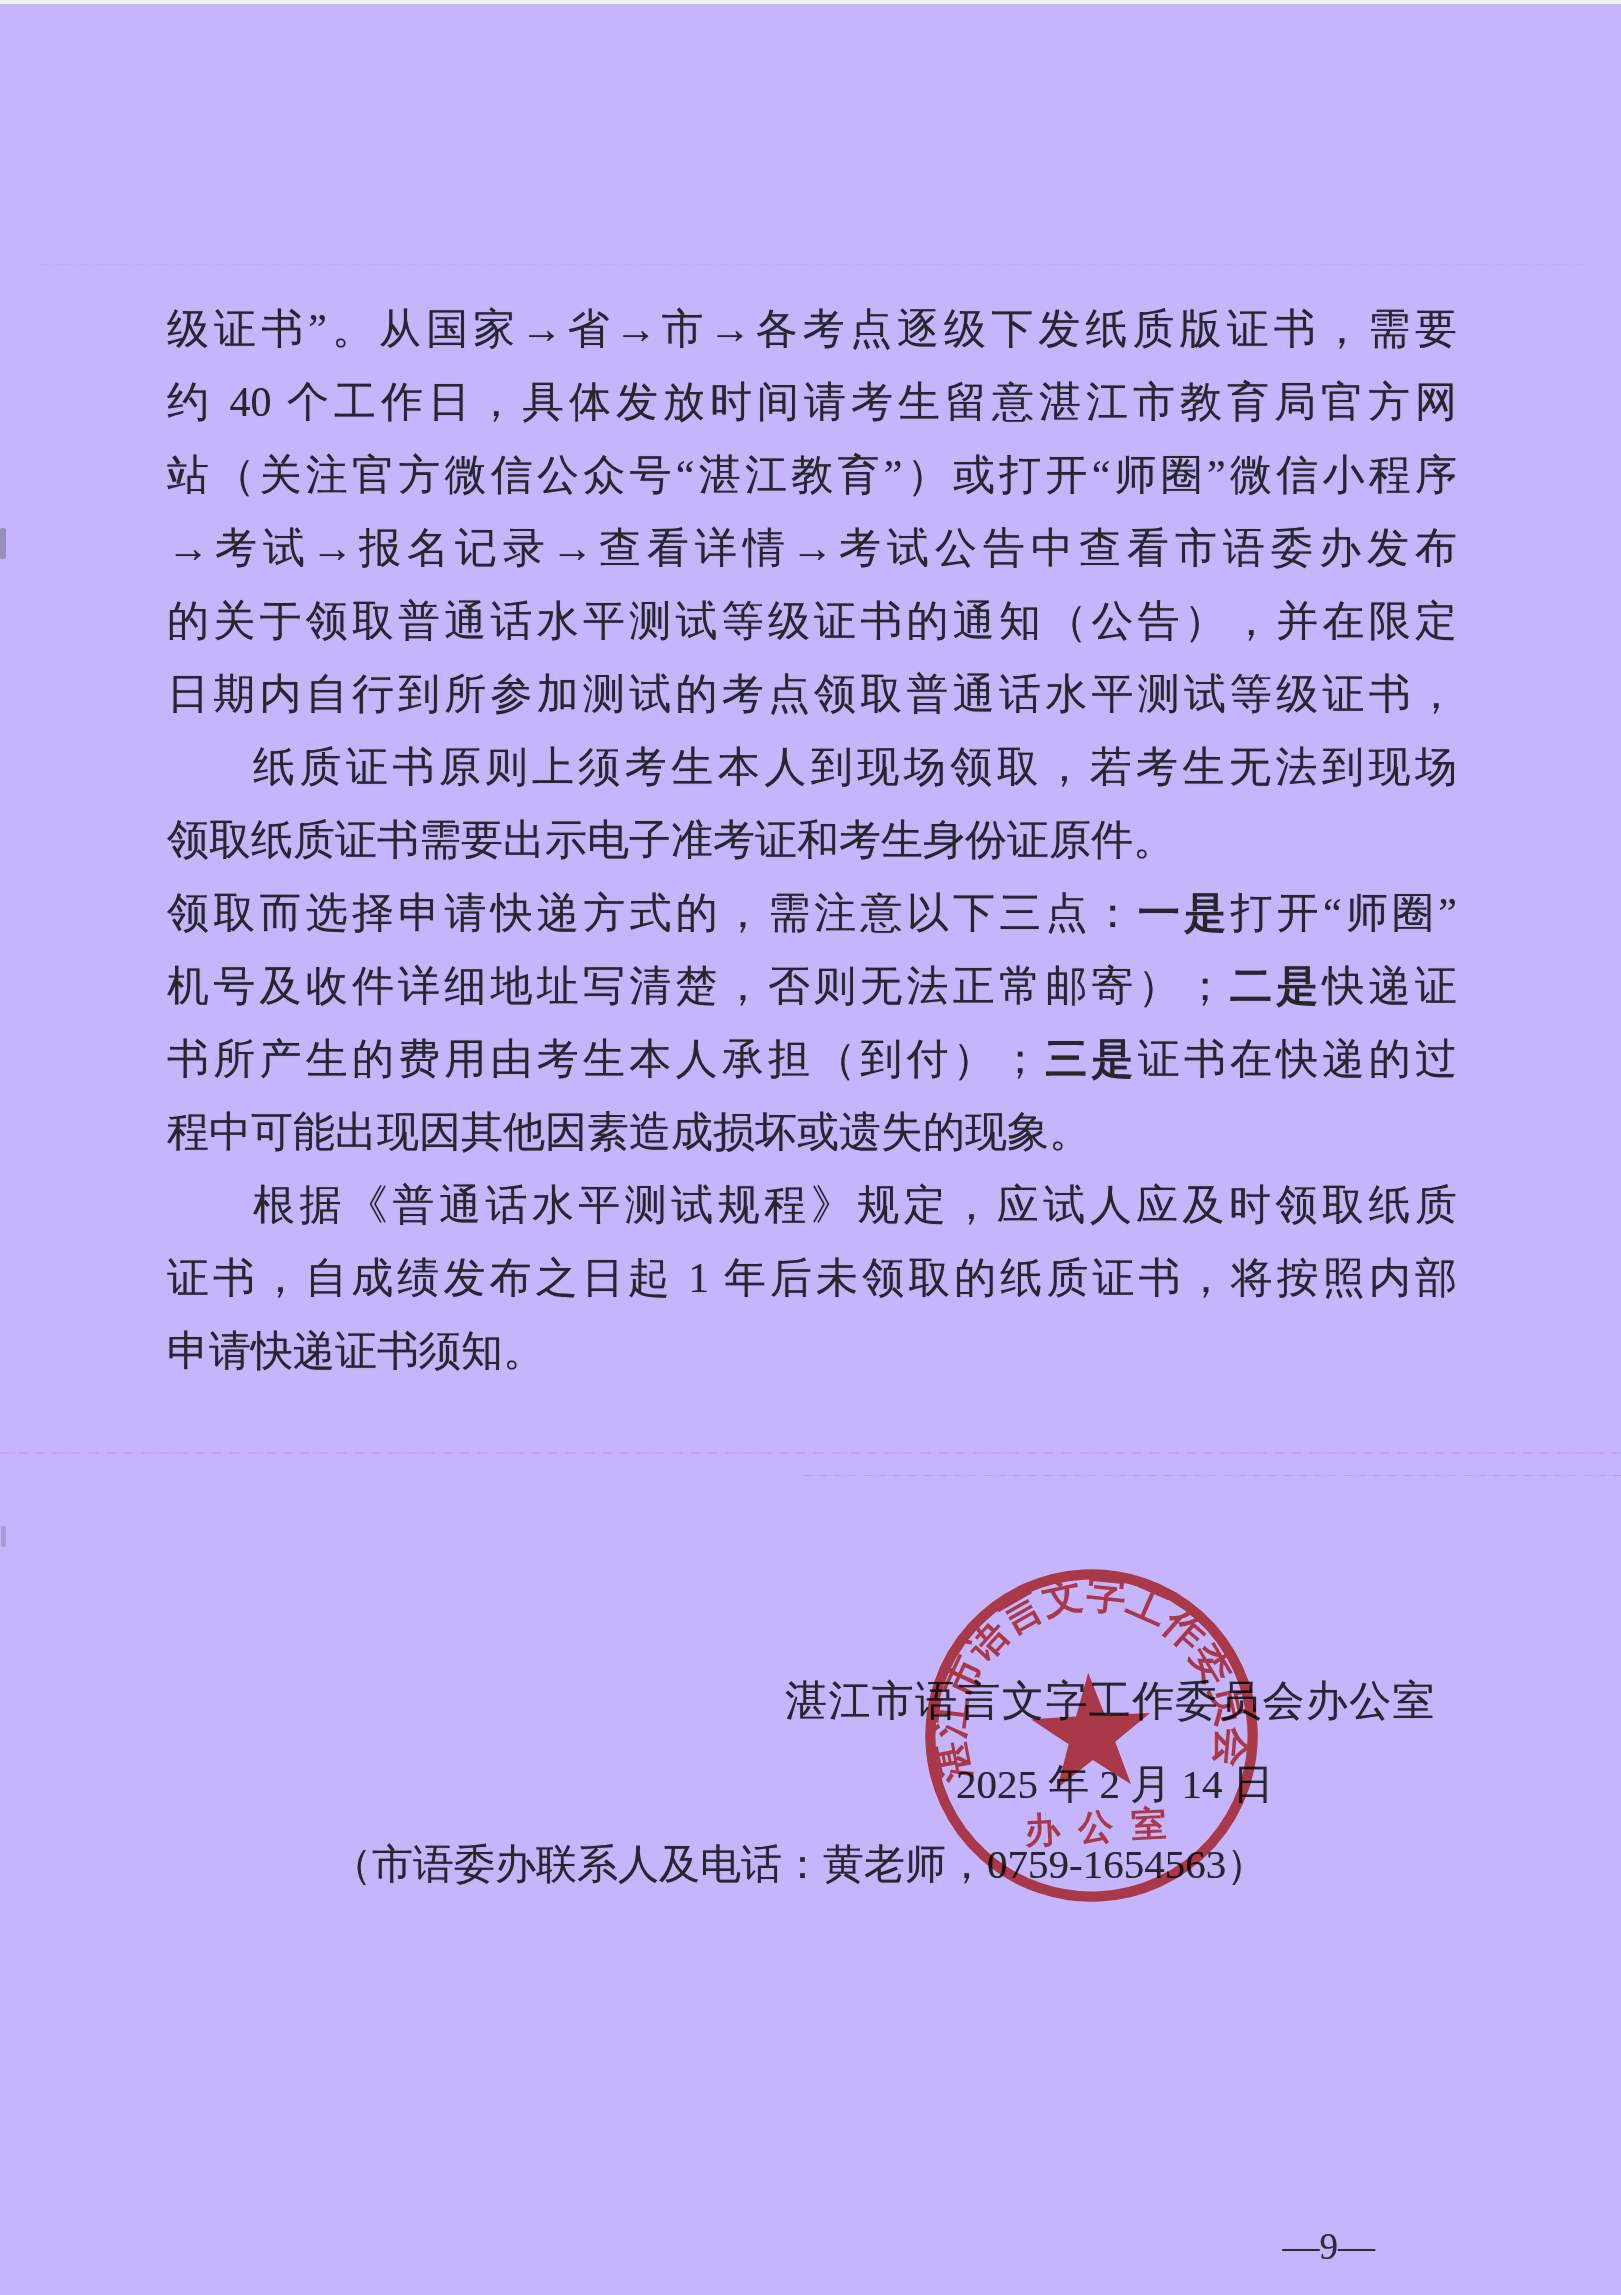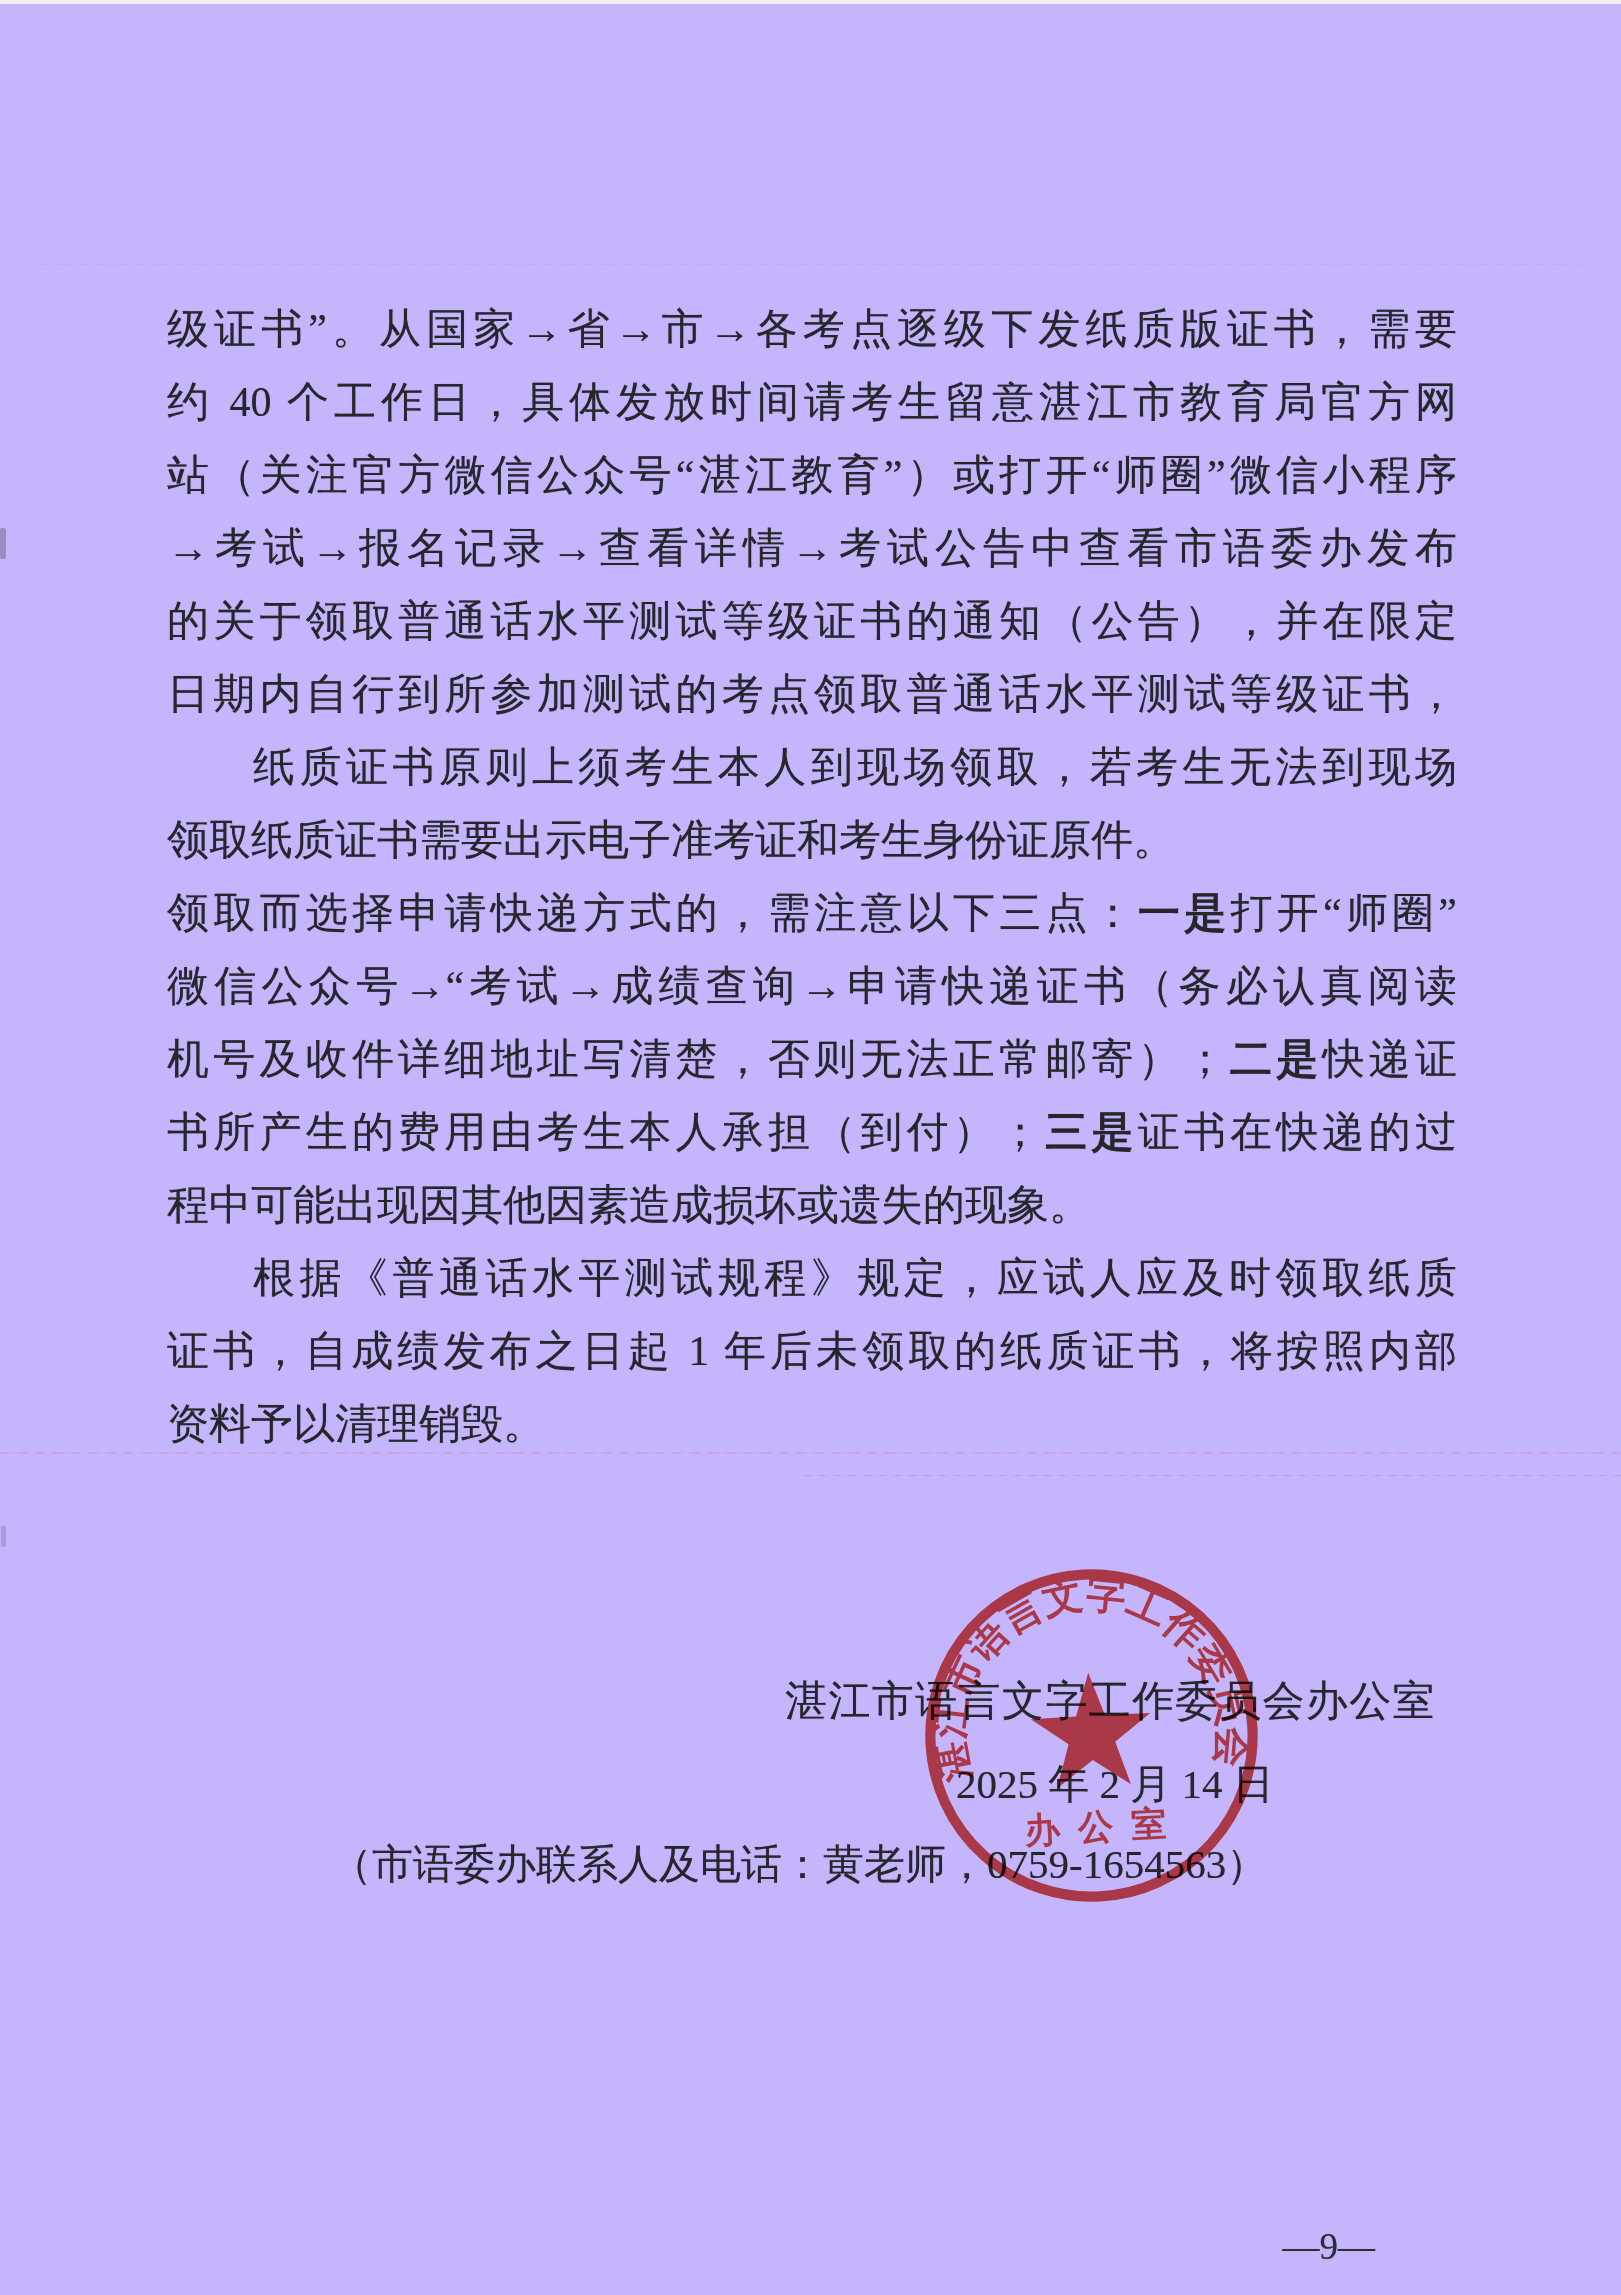--- a/index.html
+++ b/index.html
@@ -106,27 +106,26 @@
   <div class="textblock">
     <div class="line j"><span>级证书”。从国家→省→市→各考点逐级下发纸质版证书，需要</span></div>
     <div class="line j"><span>约 40 个工作日，具体发放时间请考生留意湛江市教育局官方网</span></div>
     <div class="line j"><span>站（关注官方微信公众号“湛江教育”）或打开“师圈”微信小程序</span></div>
     <div class="line j"><span>→考试→报名记录→查看详情→考试公告中查看市语委办发布</span></div>
     <div class="line j"><span>的关于领取普通话水平测试等级证书的通知（公告），并在限定</span></div>
     <div class="line j"><span>日期内自行到所参加测试的考点领取普通话水平测试等级证书，</span></div>
     <div class="line ind j"><span>纸质证书原则上须考生本人到现场领取，若考生无法到现场</span></div>
     <div class="line"><span>领取纸质证书需要出示电子准考证和考生身份证原件。</span></div>
     <div class="line j"><span>领取而选择申请快递方式的，需注意以下三点：</span><span class="b">一是</span><span>打开“师圈”</span></div>
-    <div class="line j"><span>微信公众号→“考试→成绩查询→申请快递证书（务必认真阅读</span></div>
     <div class="line j"><span>机号及收件详细地址写清楚，否则无法正常邮寄）；</span><span class="b">二是</span><span>快递证</span></div>
     <div class="line j"><span>书所产生的费用由考生本人承担（到付）；</span><span class="b">三是</span><span>证书在快递的过</span></div>
     <div class="line"><span>程中可能出现因其他因素造成损坏或遗失的现象。</span></div>
     <div class="line ind j"><span>根据《普通话水平测试规程》规定，应试人应及时领取纸质</span></div>
     <div class="line j"><span>证书，自成绩发布之日起 1 年后未领取的纸质证书，将按照内部</span></div>
-    <div class="line"><span>资料予以清理销毁。</span></div>
+    <div class="line"><span>申请快递证书须知。</span></div>
   </div>
 
   <div class="sig-org">湛江市语言文字工作委员会办公室</div>
   <div class="sig-date">2025 年 2 月 14 日</div>
   <div class="contact">（市语委办联系人及电话：黄老师，0759-1654563）</div>
   <div class="page-num">—9—</div>
 
   <svg class="stamp" viewBox="0 0 520 520" xmlns="http://www.w3.org/2000/svg">
     <circle cx="260" cy="260" r="236" fill="none" stroke="#d8362e" stroke-width="15"></circle>
     <defs>

